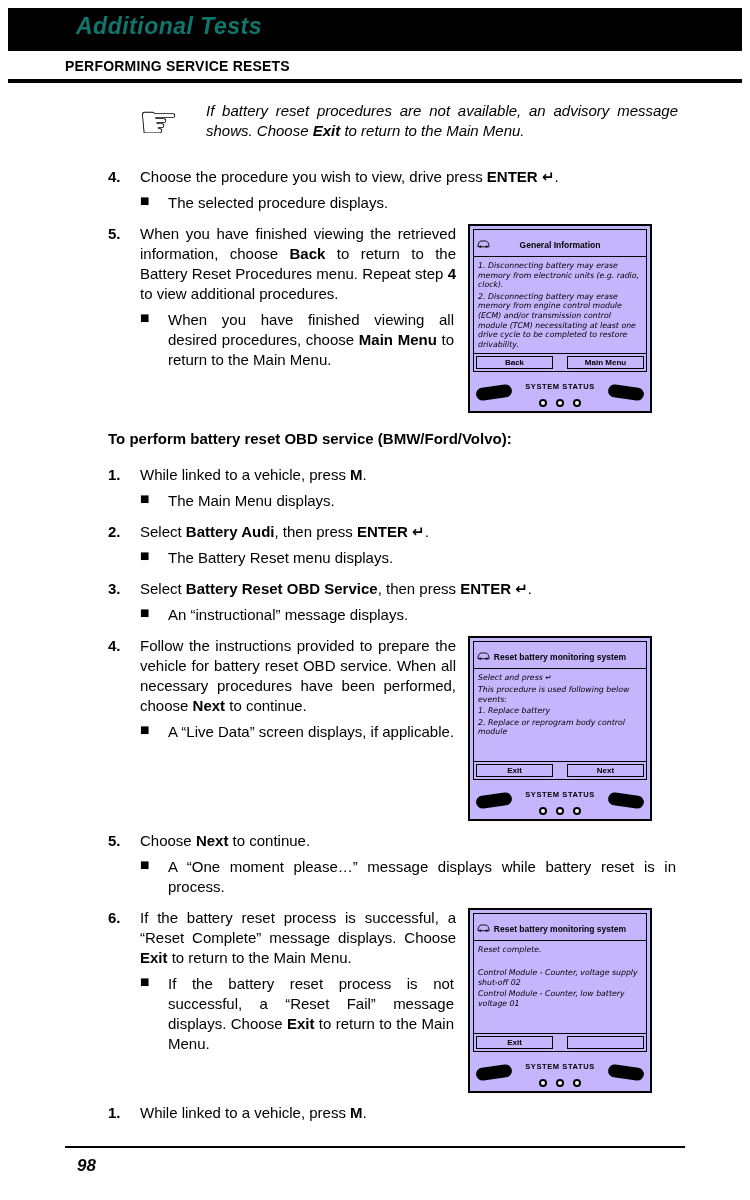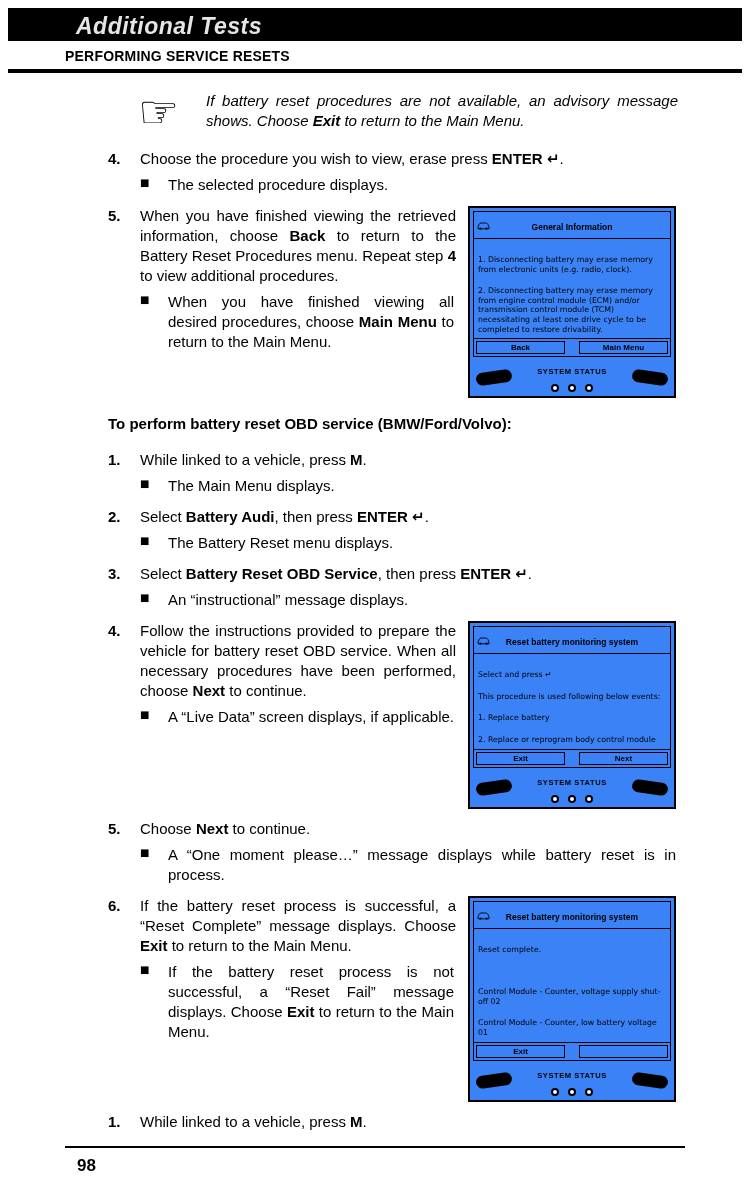--- a/index.html
+++ b/index.html
@@ -8,68 +8,68 @@
     width: 750px; height: 1200px;
     background: #ffffff; color: #000;
     font-family: "Liberation Sans", sans-serif;
     font-size: 15px; line-height: 20px;
   }
   .page { width: 750px; height: 1200px; display: flex; flex-direction: column; overflow: hidden; }
 
   
   .header { margin: 8px 8px 0 8px; }
   .header-bar {
-    background: #000; color: #e5e5e5;
+    background: #000; color: #0f766e;
     font-size: 23px; line-height: 28px; font-weight: bold; font-style: italic;
-    padding: 4px 10px 1px 68px; letter-spacing: 0.5px;
+    padding: 4px 10px 11px 68px; letter-spacing: 0.5px;
   }
   .header-sub { font-size: 14px; font-weight: bold; padding: 5px 0 3px 57px; letter-spacing: 0.2px; }
   .header-rule { height: 4px; background: #000; }
 
   
   .content { padding: 0 72px 0 108px; }
   .note { display: flex; gap: 16px; margin: 16px 0 10px 30px; }
   .note-icon { flex: none; width: 52px; font-size: 46px; line-height: 46px; font-family: "DejaVu Sans", sans-serif; }
-  .note-text { flex: 1; margin: 2px 0 8px; font-style: italic; text-align: justify; }
+  .note-text { flex: 1; margin: 2px 0 16px; font-style: italic; text-align: justify; }
 
   .step { display: flex; margin: 0 0 4px; }
   .step-num { flex: none; width: 32px; font-weight: bold; }
   .step-text { flex: 1; margin: 0; text-align: justify; }
   .bullet { display: flex; margin: 0 0 9px 32px; }
   .bullet-sq { flex: none; width: 26px; font-size: 10px; line-height: 20px; font-family: "DejaVu Sans", sans-serif; }
   .bullet-text { flex: 1; margin: 2px; text-align: justify; }
   .heading { font-weight: bold; margin: 16px 0 16px; }
 
   .row { display: flex; justify-content: space-between; margin: 0 0 10px; }
   .row-left { width: 348px; flex: none; }
   .row-right { width: 210px; flex: none; }
 
   .enter-key { font-weight: bold; font-family: "DejaVu Sans", sans-serif; }
 
   
-  .device { width: 208px; border: 2px solid #000; background: #3b82f6; padding: 3px 3px 4px; }
+  .device { width: 184px; border: 2px solid #000; background: #c4b5fd; padding: 3px 3px 4px; }
   .lcd { border: 1px solid #000; display: flex; flex-direction: column; }
   .lcd-titlebar { position: relative; border-bottom: 1px solid #000; padding: 3px 14px; text-align: center; }
   .lcd-icon { position: absolute; left: 3px; top: 3px; }
   .lcd-title { font-size: 8.5px; line-height: 10px; font-weight: bold; }
   .lcd-body { min-height: 92px; padding: 4px 4px 2px; font-size: 7.8px; line-height: 9.6px; font-family: "DejaVu Sans", sans-serif; }
-  .lcd-body p { margin: 12px 0 2px; min-height: 9px; }
+  .lcd-body p { margin: 0 0 2px; min-height: 9px; font-style: italic; }
   .lcd-buttons { display: flex; gap: 14px; border-top: 1px solid #000; padding: 2px 2px; margin-top: auto; }
   .lcd-btn { flex: 1; border: 1px solid #000; text-align: center; font-size: 8px; line-height: 11px; font-weight: bold; min-height: 13px; }
   .status-row { display: flex; align-items: center; justify-content: space-between; padding: 5px 3px 0; }
   .oval { width: 36px; height: 13px; background: #000; border-radius: 7px; flex: none; }
   .oval.left { transform: rotate(-8deg); }
   .oval.right { transform: rotate(8deg); }
   .status-center { display: flex; flex-direction: column; align-items: center; gap: 2px; }
   .status-label { font-size: 7.5px; font-weight: bold; letter-spacing: 0.6px; }
   .leds { display: flex; gap: 9px; align-items: center; }
   .led { width: 8px; height: 8px; border: 2px solid #000; border-radius: 50%; background: #fff; }
 
   
-  .footer { margin-top: auto; padding: 0 65px 24px; }
+  .footer { margin-top: auto; padding: 0 65px 24px; font-style: italic; }
   .footer-rule { height: 2px; background: #000; }
   .page-num { font-size: 17px; font-weight: bold; margin-top: 8px; padding-left: 12px; }
 </style>
 </head>
 <body>
 
 <div class="page">
 
   <header class="header">
     <div class="header-bar">Additional Tests</div>
@@ -79,21 +79,21 @@
 
   <main class="content">
 
     <div class="note">
       <div class="note-icon">☞</div>
       <p class="note-text"><span>If battery reset procedures are not available, an advisory message shows. Choose </span><b>Exit</b><span> to return to the Main Menu.</span></p>
     </div>
 
     <div class="step">
       <span class="step-num">4.</span>
-      <p class="step-text"><span>Choose the procedure you wish to view, erase press </span><b>ENTER</b><span> </span><span class="enter-key">↵</span><span>.</span></p>
+      <p class="step-text"><span>Choose the procedure you wish to view, drive press </span><b>ENTER</b><span> </span><span class="enter-key">↵</span><span>.</span></p>
     </div>
     <div class="bullet">
       <span class="bullet-sq">■</span>
       <p class="bullet-text"><span>The selected procedure displays.</span></p>
     </div>
 
     <div class="row">
       <div class="row-left">
         <div class="step">
           <span class="step-num">5.</span>

